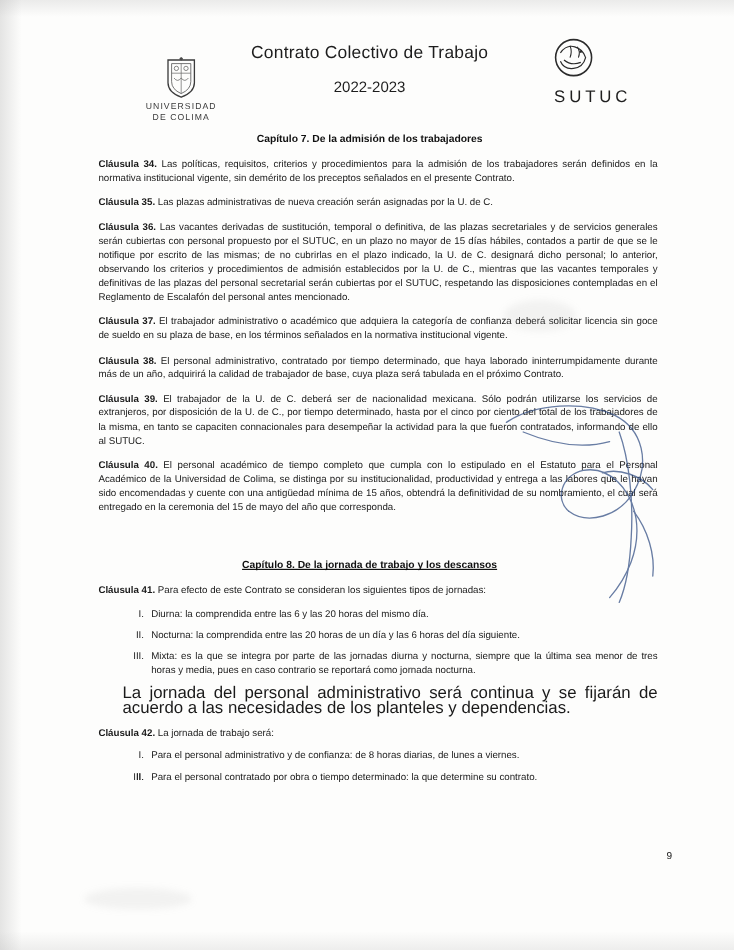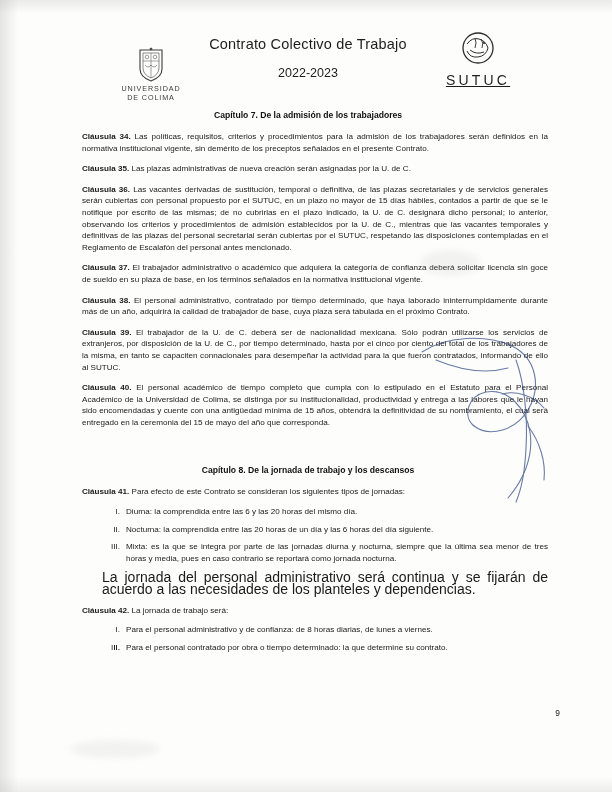--- a/index.html
+++ b/index.html
@@ -83,43 +83,42 @@
   .title-block .t2 {
     font-size: 12.5px;
     margin-top: 14px;
     color: #1d1d1d;
   }
   .logo-right {
     position: absolute;
     right: 34px;
     top: 0px;
     width: 96px;
-    text-align: center;
-    text-decoration: underline;
+    text-align: right;
   }
   .sutuc-mark {
     width: 42px;
     height: 40px;
     margin: 0 auto;
   }
   .logo-right .sutuc-text {
     font-size: 14px;
     letter-spacing: 3.2px;
     color: #1f1f1f;
     margin-top: 2px;
   }
 
   .chapter {
     text-align: center;
     font-size: 8.6px;
     font-weight: bold;
     margin: 18px 0 11px 0;
     color: #111;
   }
-  .chapter.second { margin-top: 37px; }
+  .chapter.second { margin-top: 37px; text-decoration: underline; }
 
   p.clause {
     font-size: 8.1px;
     line-height: 11.6px;
     text-align: justify;
     margin: 0 0 9px 0;
     text-indent: 0;
     padding-left: 26px;
     padding-right: 12px;
     color: #1a1a1a;

